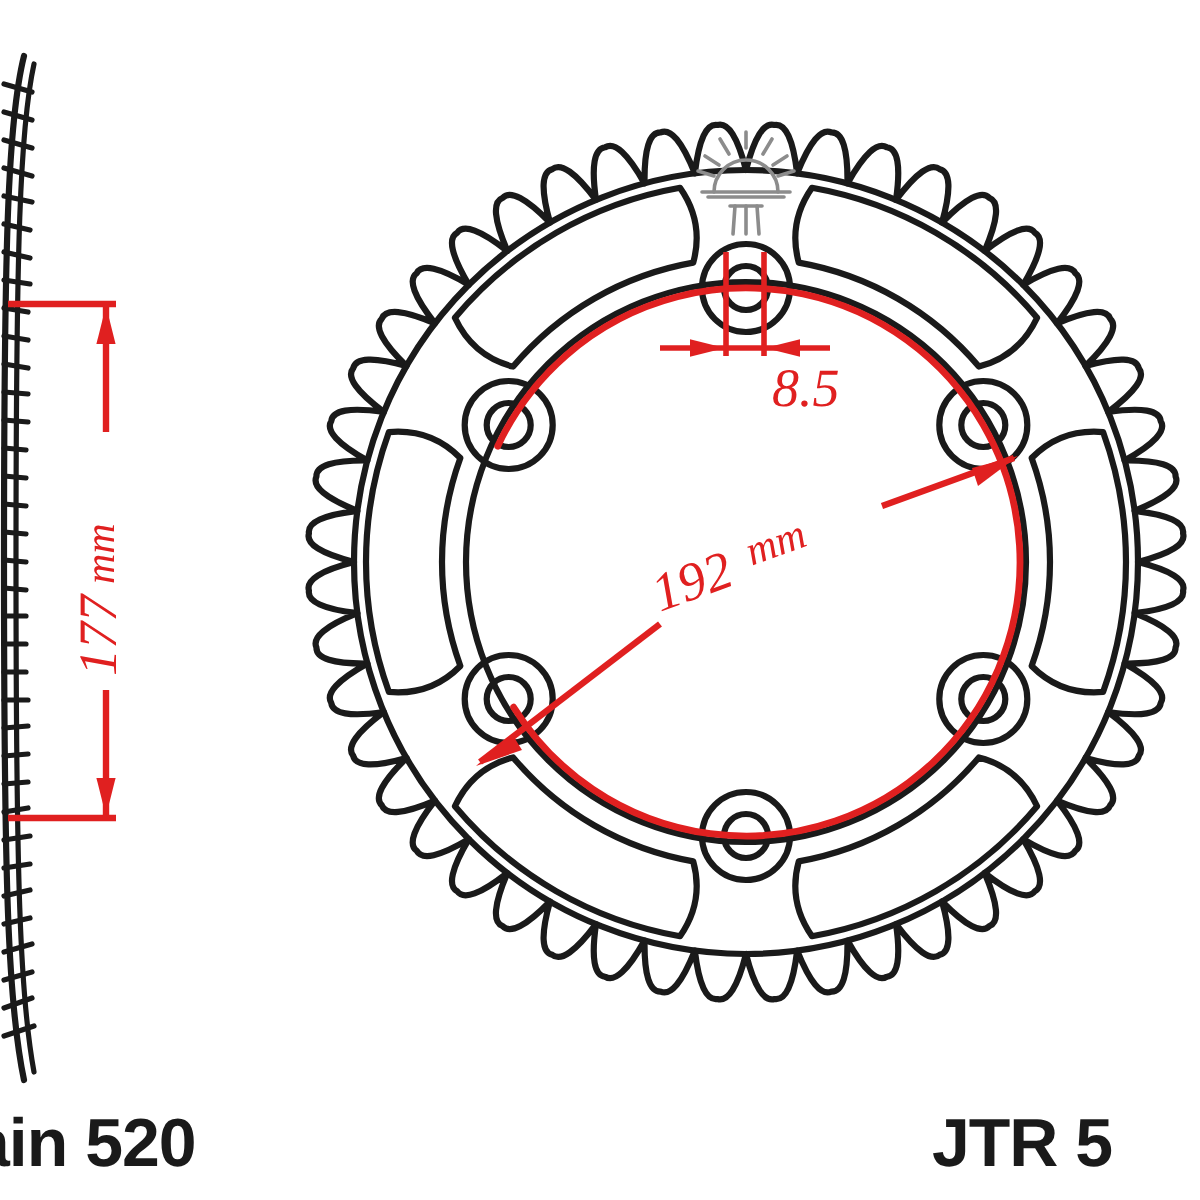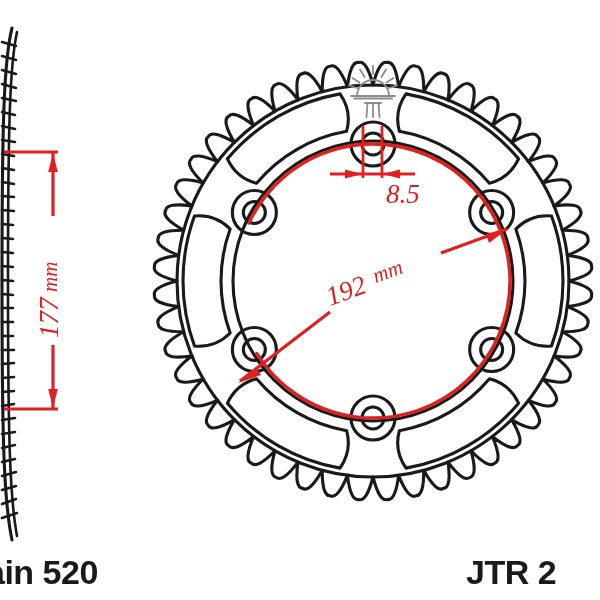--- a/index.html
+++ b/index.html
@@ -253,15 +253,15 @@
       <path d="M 16 2 L 24 -0.5"></path>
       <path d="M -8 17 L 8 17"></path>
       <path d="M -5.5 17 L -6.5 31"></path>
       <path d="M 5.5 17 L 6.5 31"></path>
       <path d="M 0 17 L 0 31"></path>
     </g>
 
   </svg>
 
   <div class="caption" id="caption-left">ain 520</div>
-  <div class="caption" id="caption-right">JTR 2</div>
+  <div class="caption" id="caption-right">JTR 5</div>
 
 </div>
 
 </body></html>

